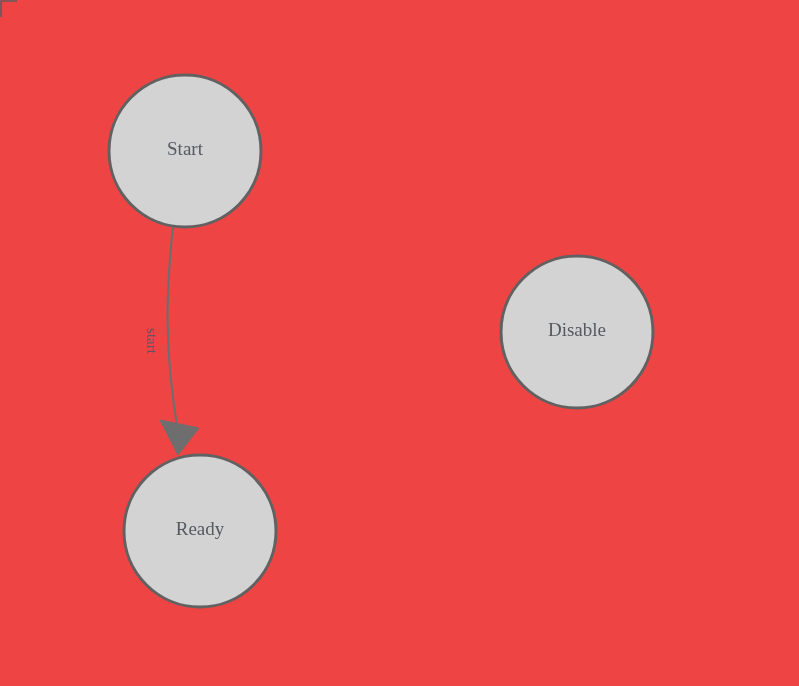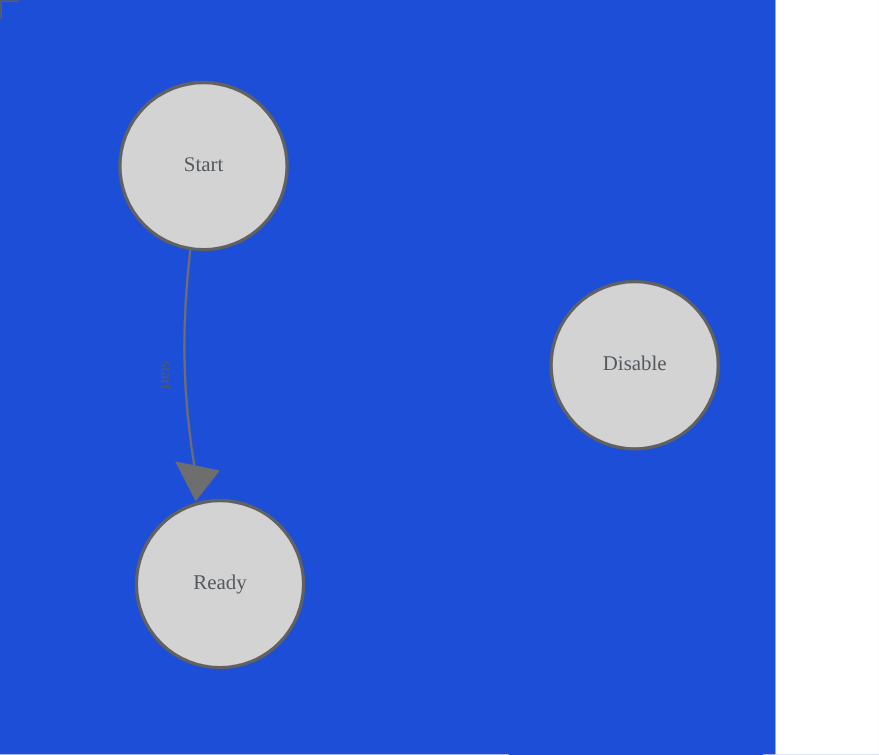--- a/index.html
+++ b/index.html
@@ -6,23 +6,23 @@
   html, body {
     margin: 0;
     padding: 0;
     background: #ffffff;
   }
   body {
     font-family: "Liberation Serif", "DejaVu Serif", serif;
   }
   #canvas {
     position: relative;
-    width: 705px;
+    width: 799px;
     height: 686px;
-    background: #1d4ed8;
+    background: #ef4444;
     overflow: hidden;
   }
   #diagram-svg {
     position: absolute;
     top: 0;
     left: 0;
     width: 799px;
     height: 686px;
     display: block;
   }

